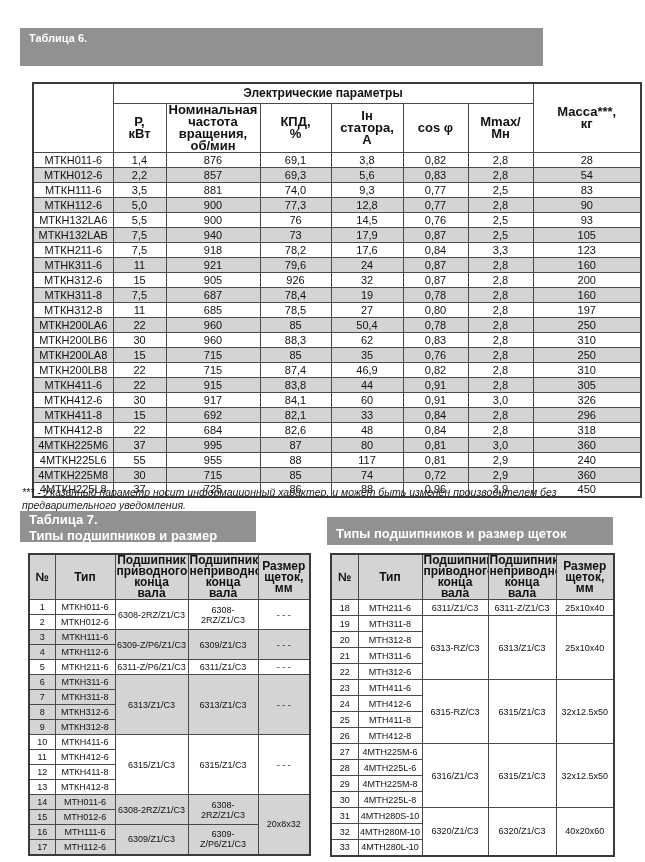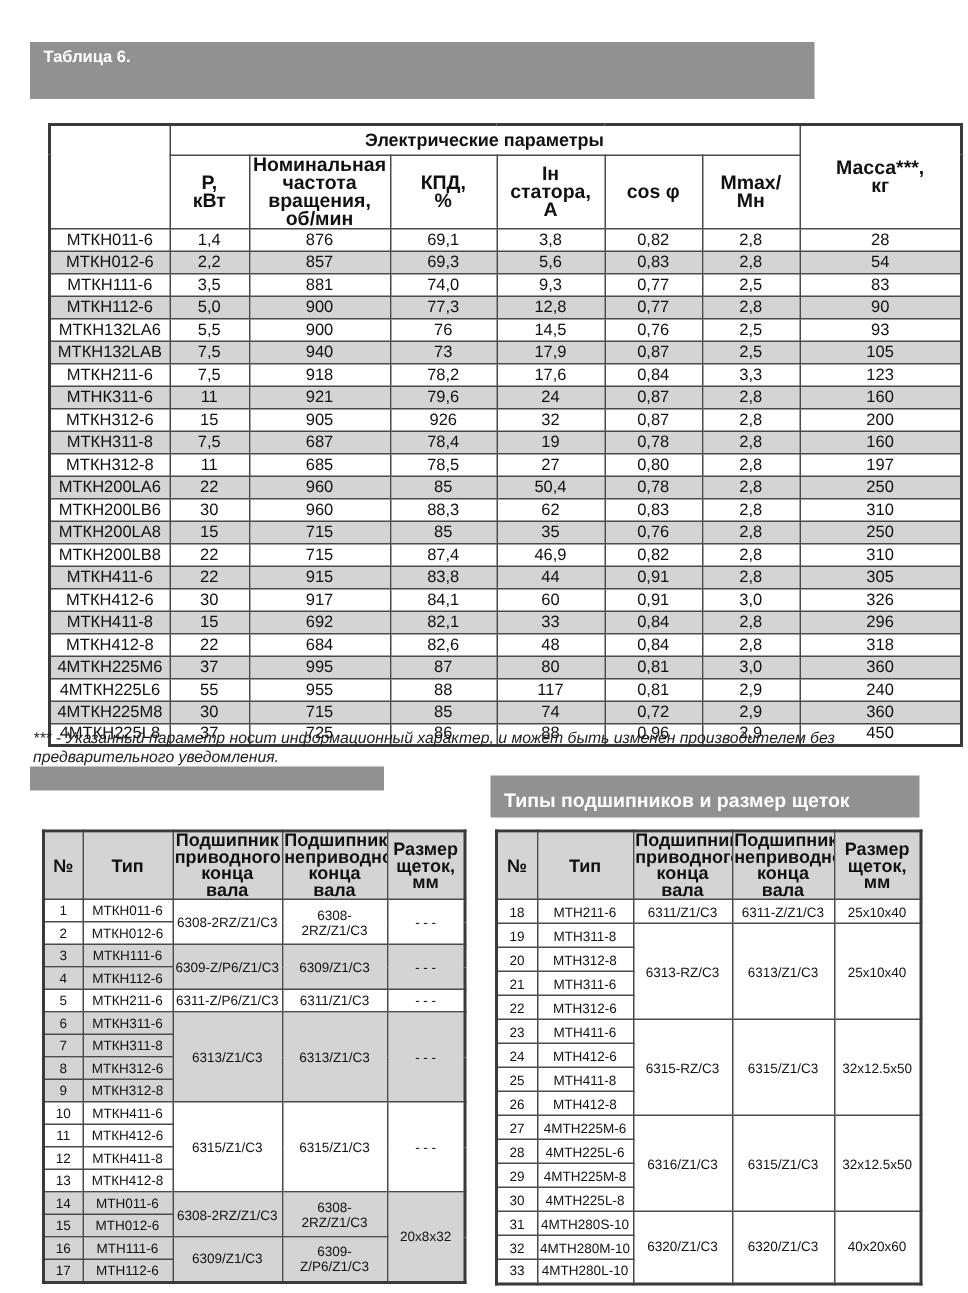--- a/index.html
+++ b/index.html
@@ -3,21 +3,21 @@
 <meta charset="utf-8">
 <style>
   html,body{margin:0;padding:0;background:#fff;}
   .page{position:relative;width:645px;height:862px;background:#fff;
         font-family:"Liberation Sans","DejaVu Sans",sans-serif;color:#111;overflow:hidden;}
 
   
   .bar{position:absolute;background:var(--bar-bg,#919191);color:#fff;font-weight:bold;
        box-sizing:border-box;}
   .bar6{left:20px;top:28px;width:523px;height:38px;font-size:11px;line-height:18px;padding:1px 0 0 9px;}
-  .bar7l{left:20px;top:511px;width:236px;height:16px;font-size:13px;line-height:16px;padding:15px 0 0 9px;}
+  .bar7l{left:20px;top:511px;width:236px;height:31px;font-size:13px;line-height:16px;padding:1px 0 0 9px;}
   .bar7r{left:327px;top:517px;width:286px;height:28px;font-size:13px;display:flex;align-items:flex-end;padding:0 0 4px 9px;}
 
   
   table{border-collapse:collapse;table-layout:fixed;position:absolute;background:#fff;}
   th,td{border:1px solid #4a4a4a;text-align:center;vertical-align:middle;padding:0 1px;
         overflow:hidden;box-sizing:border-box;}
   table{border:2px solid #3a3a3a;}
   th{font-weight:bold;white-space:pre-line;}
   tr.shade td{background:var(--shade,#d4d4d4);}
 

